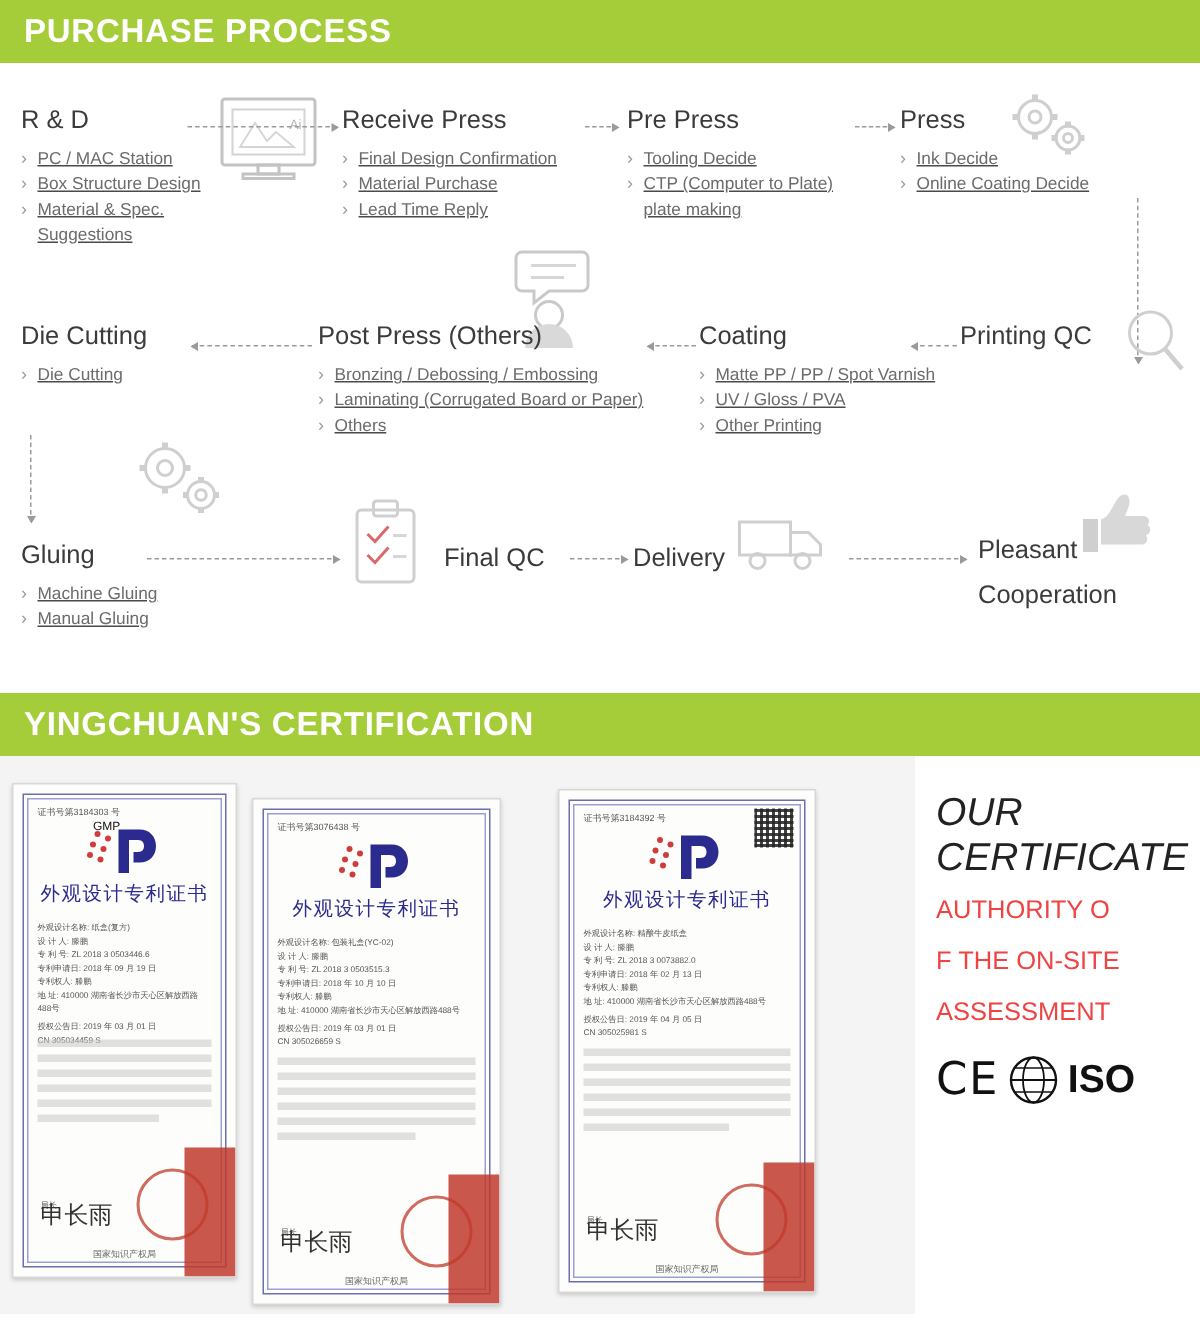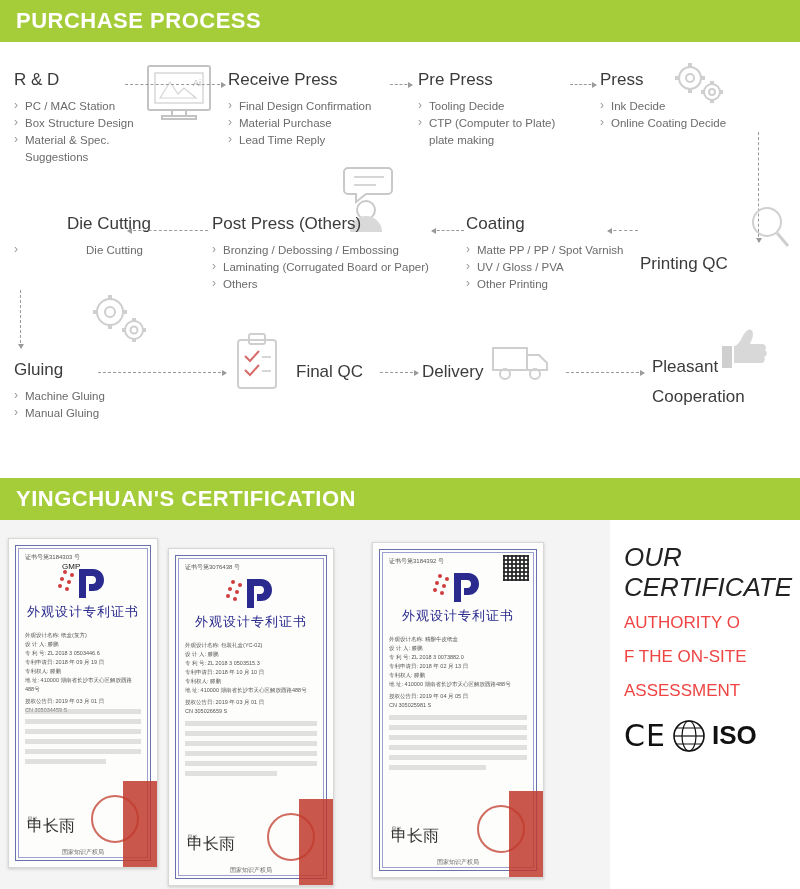--- a/index.html
+++ b/index.html
@@ -20,37 +20,37 @@
     align-items:center;
     padding-left:16px;
     box-sizing:border-box;
   }
   .banner-text{
     color:#ffffff;
     font-size:22px;
     font-weight:bold;
     letter-spacing:.5px;
   }
-  .banner.second{margin-top:16px;}
+  .banner.second{margin-top:0;}
 
   
   .process{
     position:relative;
     padding:18px 14px 10px 14px;
     box-sizing:border-box;
     height:420px;
   }
   .col{position:relative;box-sizing:border-box;}
   .step-title{
     font-size:17px;
     color:#3b3b3b;
     margin-bottom:8px;
     white-space:nowrap;
   }
-  .bullets{list-style:none;margin:0;padding:0;}
+  .bullets{list-style:none;margin:0;padding:0;text-decoration:underline;}
   .bullets li{
     font-size:11.5px;
     color:#6b6b6b;
     line-height:17px;
     position:relative;
     padding-left:11px;
     white-space:nowrap;
   }
   .bullets li:before{
     content:"\203A";
@@ -286,21 +286,21 @@
           <rect x="42" y="19" width="4" height="4"></rect>
             <rect x="42" y="37" width="4" height="4"></rect>
           <rect x="33" y="28" width="4" height="4"></rect>
             <rect x="51" y="28" width="4" height="4"></rect>
         </g>
       </svg>
     </div>
 
     <div class="arrow vert" style="left:758px;top:90px;height:110px;"></div>
 
-    <div class="col" style="position:absolute;left:14px;top:172px;width:190px;text-align:center;">
+    <div class="col" style="position:absolute;left:14px;top:172px;width:190px;">
       <div class="step-title">Die Cutting</div>
       <ul class="bullets">
         <li>Die Cutting</li>
       </ul>
     </div>
 
     <div class="icon" style="left:84px;top:250px;">
       <svg width="78" height="60" viewBox="0 0 78 60">
         <g fill="none" stroke="#cfcfcf" stroke-width="2">
           <circle cx="26" cy="20" r="13"></circle>
@@ -338,21 +338,21 @@
       <div class="step-title">Coating</div>
       <ul class="bullets">
         <li>Matte PP / PP / Spot Varnish</li>
         <li>UV / Gloss / PVA</li>
         <li>Other Printing</li>
       </ul>
     </div>
 
     <div class="arrow left" style="left:608px;top:188px;width:30px;"></div>
 
-    <div class="col" style="position:absolute;left:640px;top:172px;width:160px;margin-top:40px;">
+    <div class="col" style="position:absolute;left:640px;top:172px;width:160px;">
       <div class="step-title">Printing QC</div>
     </div>
 
     <div class="icon" style="left:748px;top:162px;">
       <svg width="44" height="48" viewBox="0 0 44 48">
         <circle cx="19" cy="18" r="14" fill="none" stroke="#cfcfcf" stroke-width="2"></circle>
         <line x1="29" y1="29" x2="40" y2="42" stroke="#cfcfcf" stroke-width="3"></line>
       </svg>
     </div>
 

